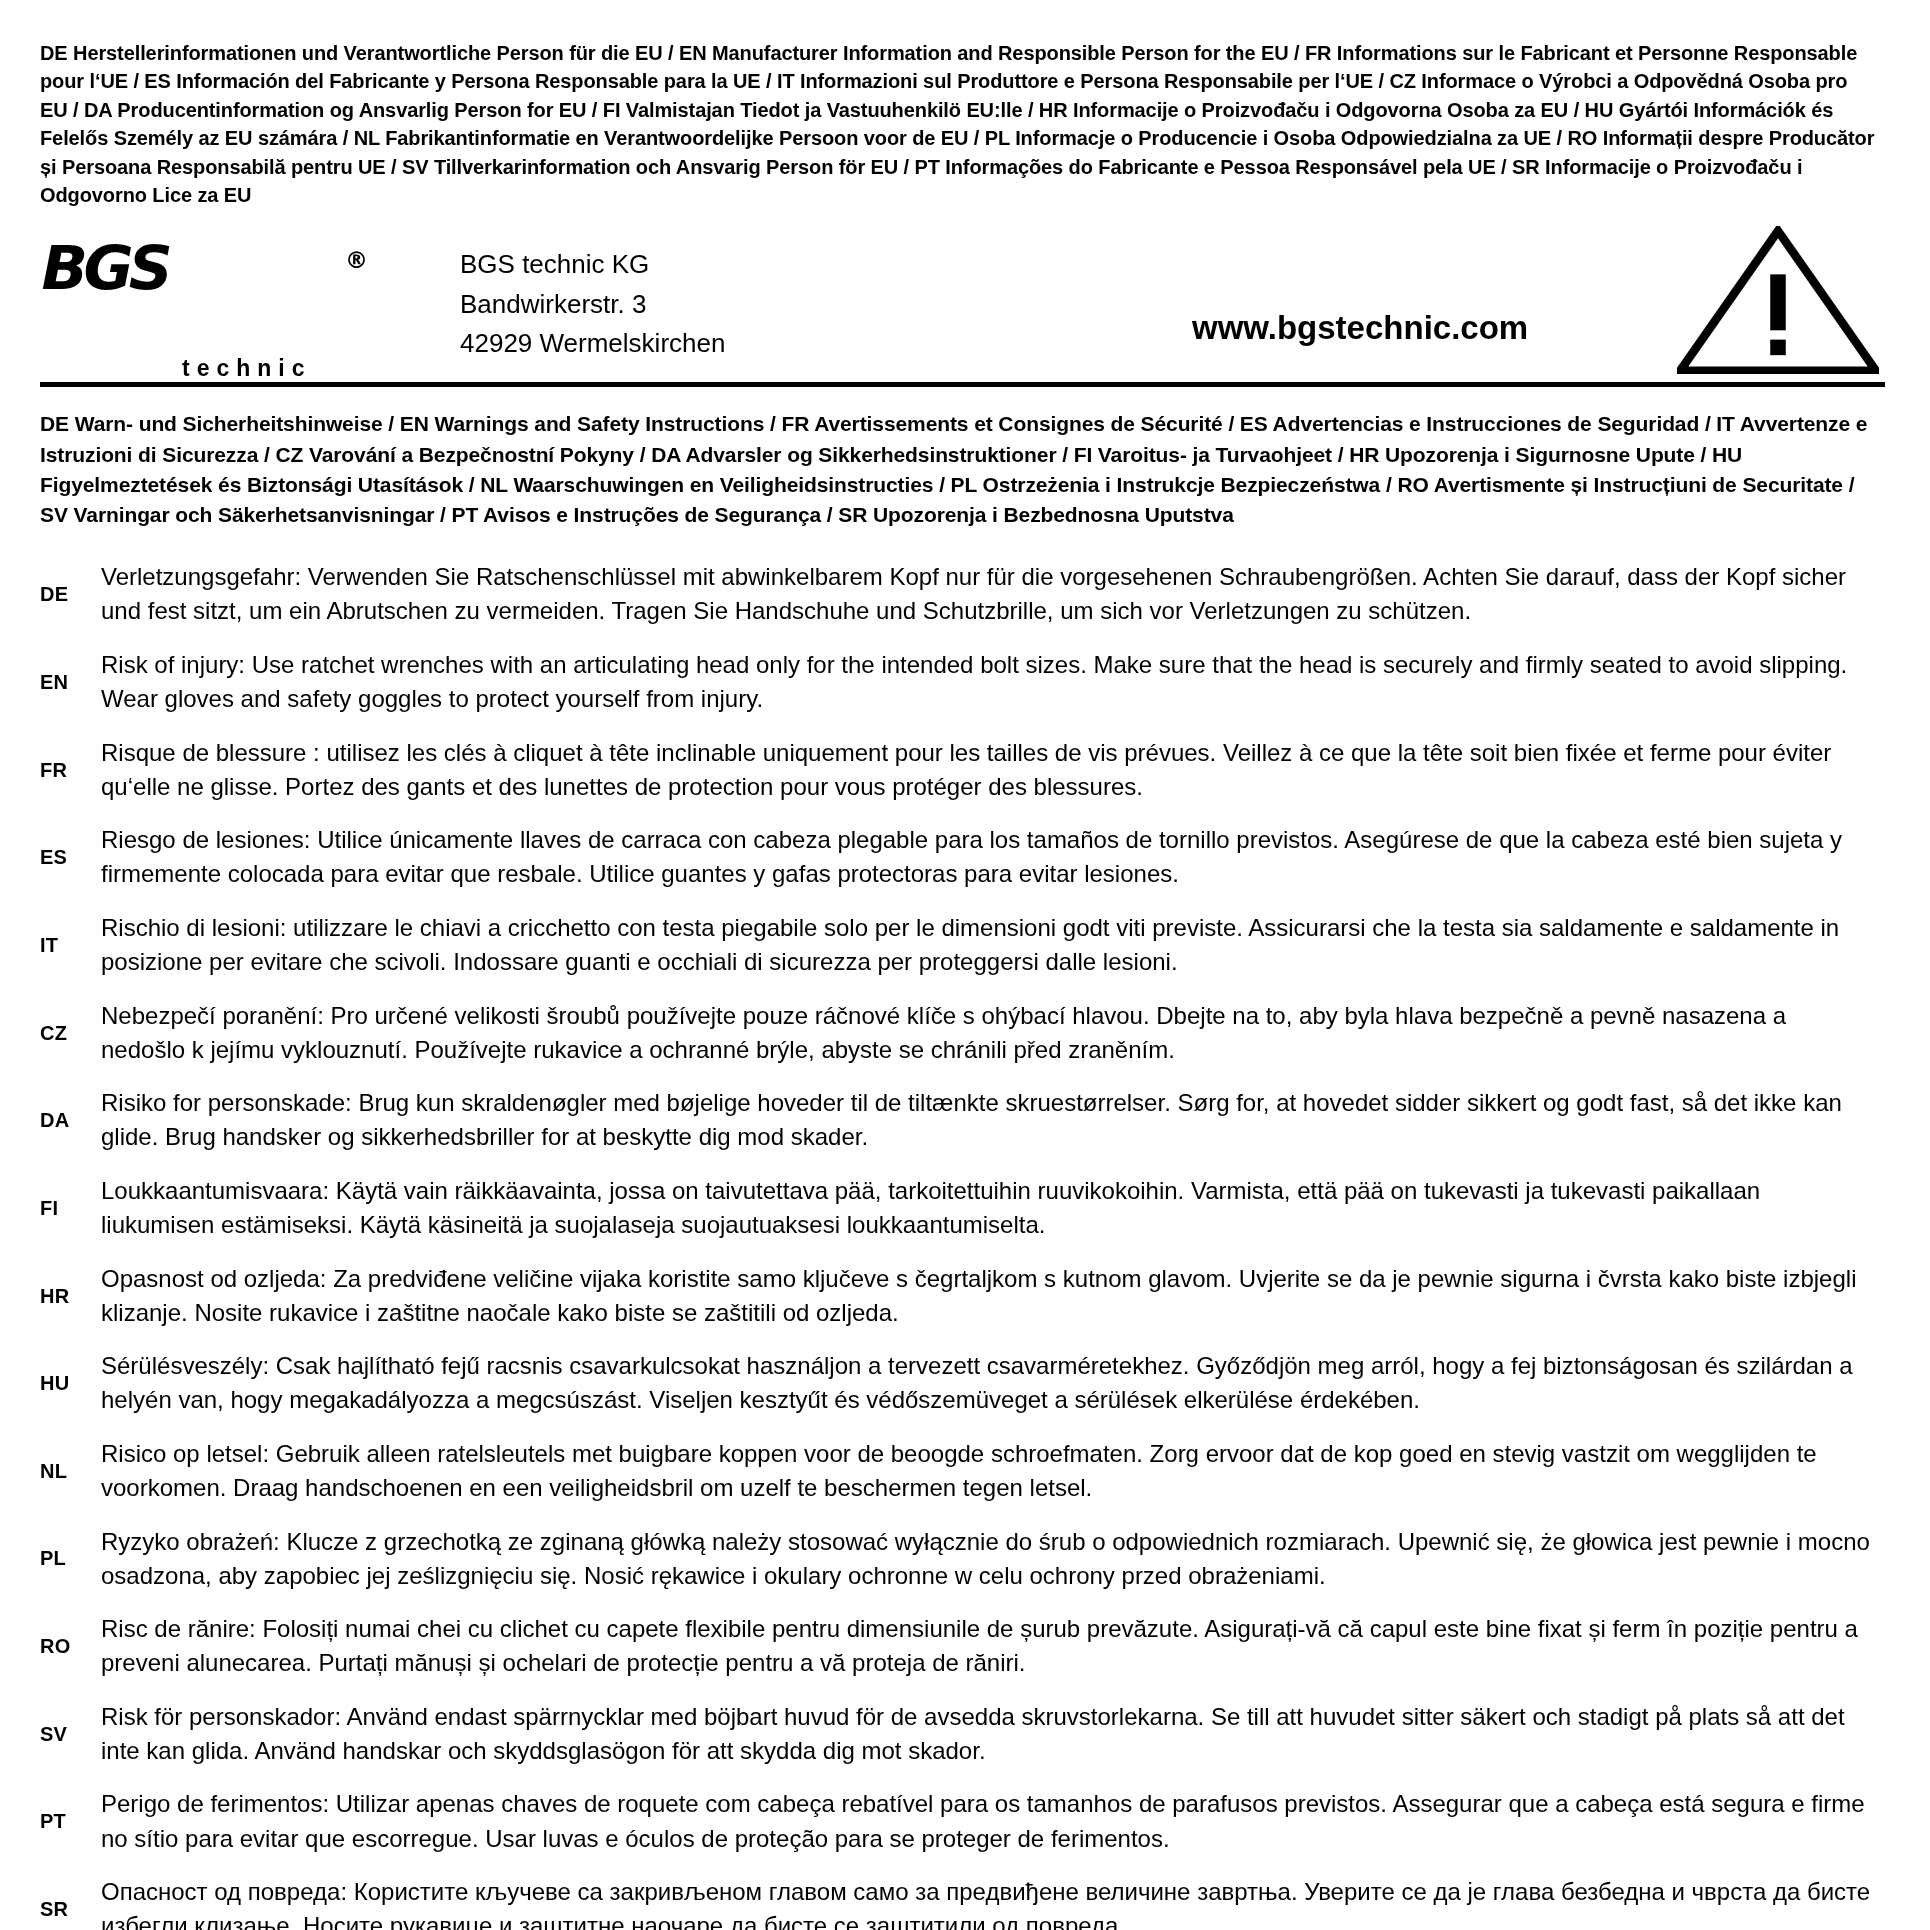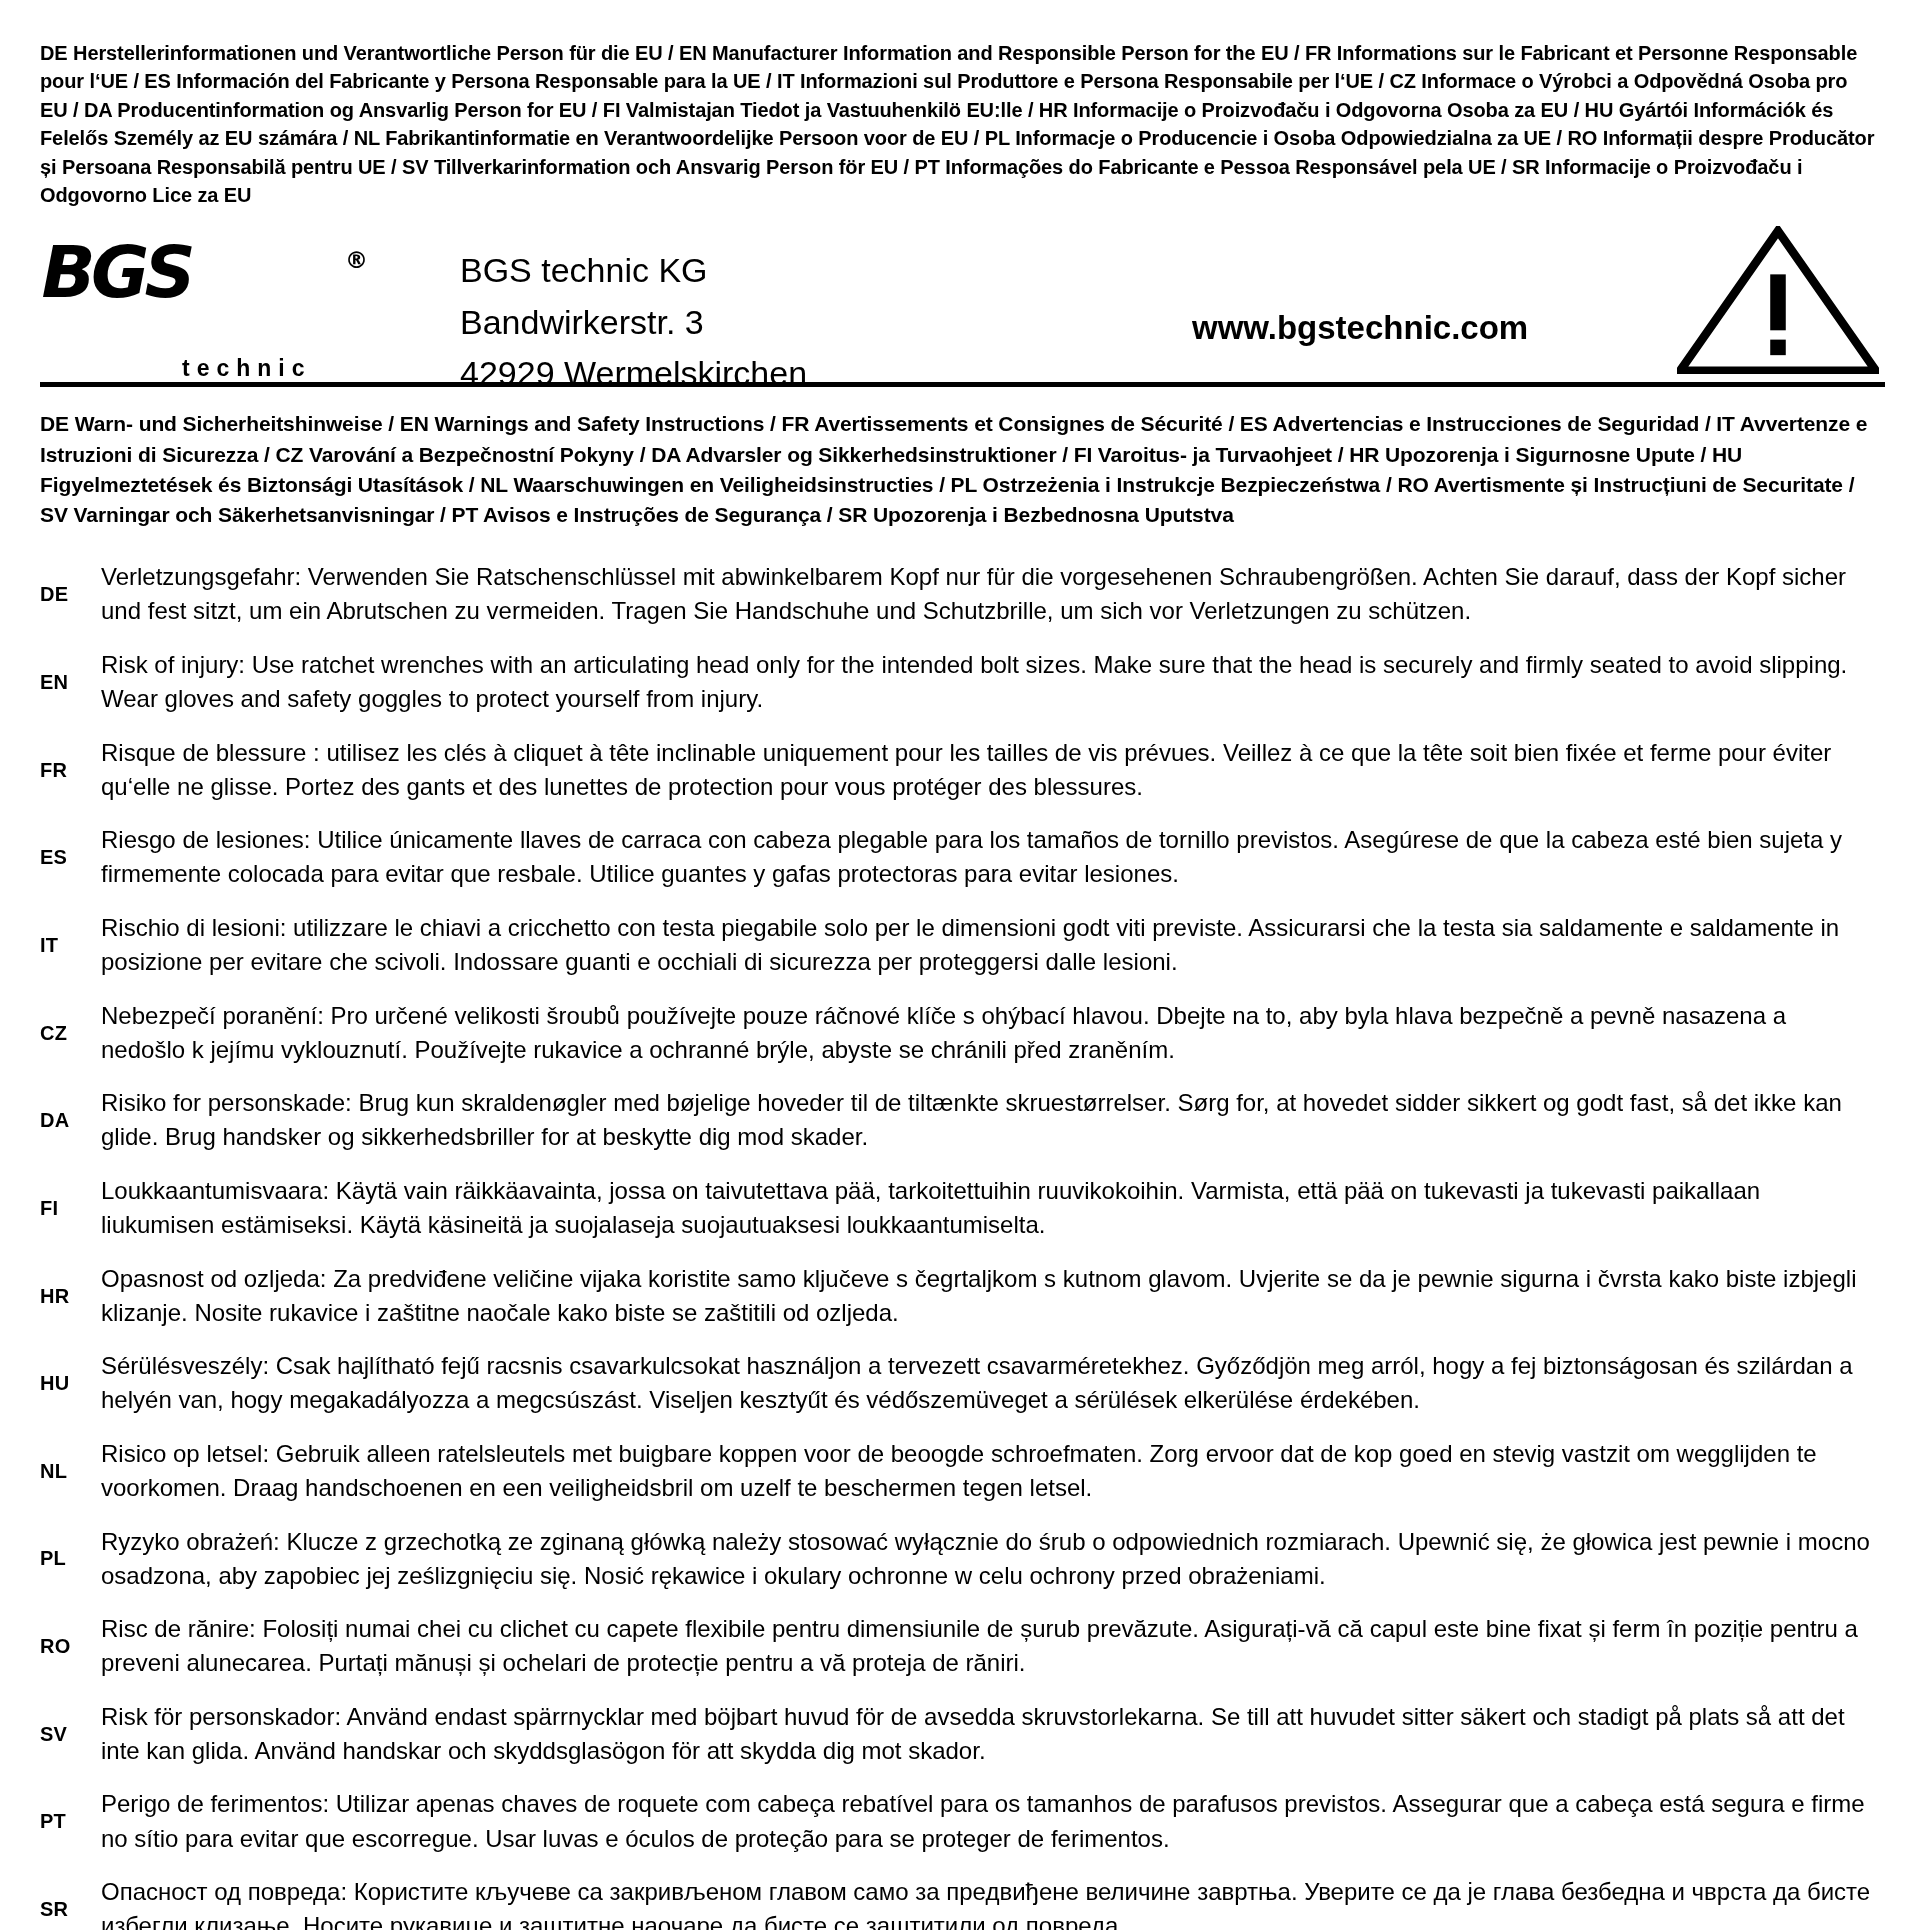--- a/index.html
+++ b/index.html
@@ -43,21 +43,21 @@
     position: absolute;
     left: 0;
     top: 6.2px;
     width: 311px;
     height: 140px;
   }
   .logo-bgs {
     font-family: "DejaVu Sans", sans-serif;
     font-weight: bold;
     font-style: italic;
-    font-size: 71px;
+    font-size: 61px;
     letter-spacing: -4.7px;
     line-height: 1;
     position: absolute;
     left: 1.6px;
     top: 4.7px;
   }
   .logo-reg {
     position: absolute;
     left: 305px;
     top: 14px;
@@ -72,21 +72,21 @@
     font-size: 23px;
     font-weight: bold;
     letter-spacing: 7px;
     font-family: "Liberation Sans", sans-serif;
     margin-top: 20px;
   }
   .addr-col {
     position: absolute;
     left: 420px;
     top: 18.7px;
-    font-size: 34px;
+    font-size: 26px;
     line-height: 1.52;
   }
   .tel-col {
     position: absolute;
     left: 806px;
     top: 18.7px;
     font-size: 26px;
     line-height: 1.52;
   }
   .web {

